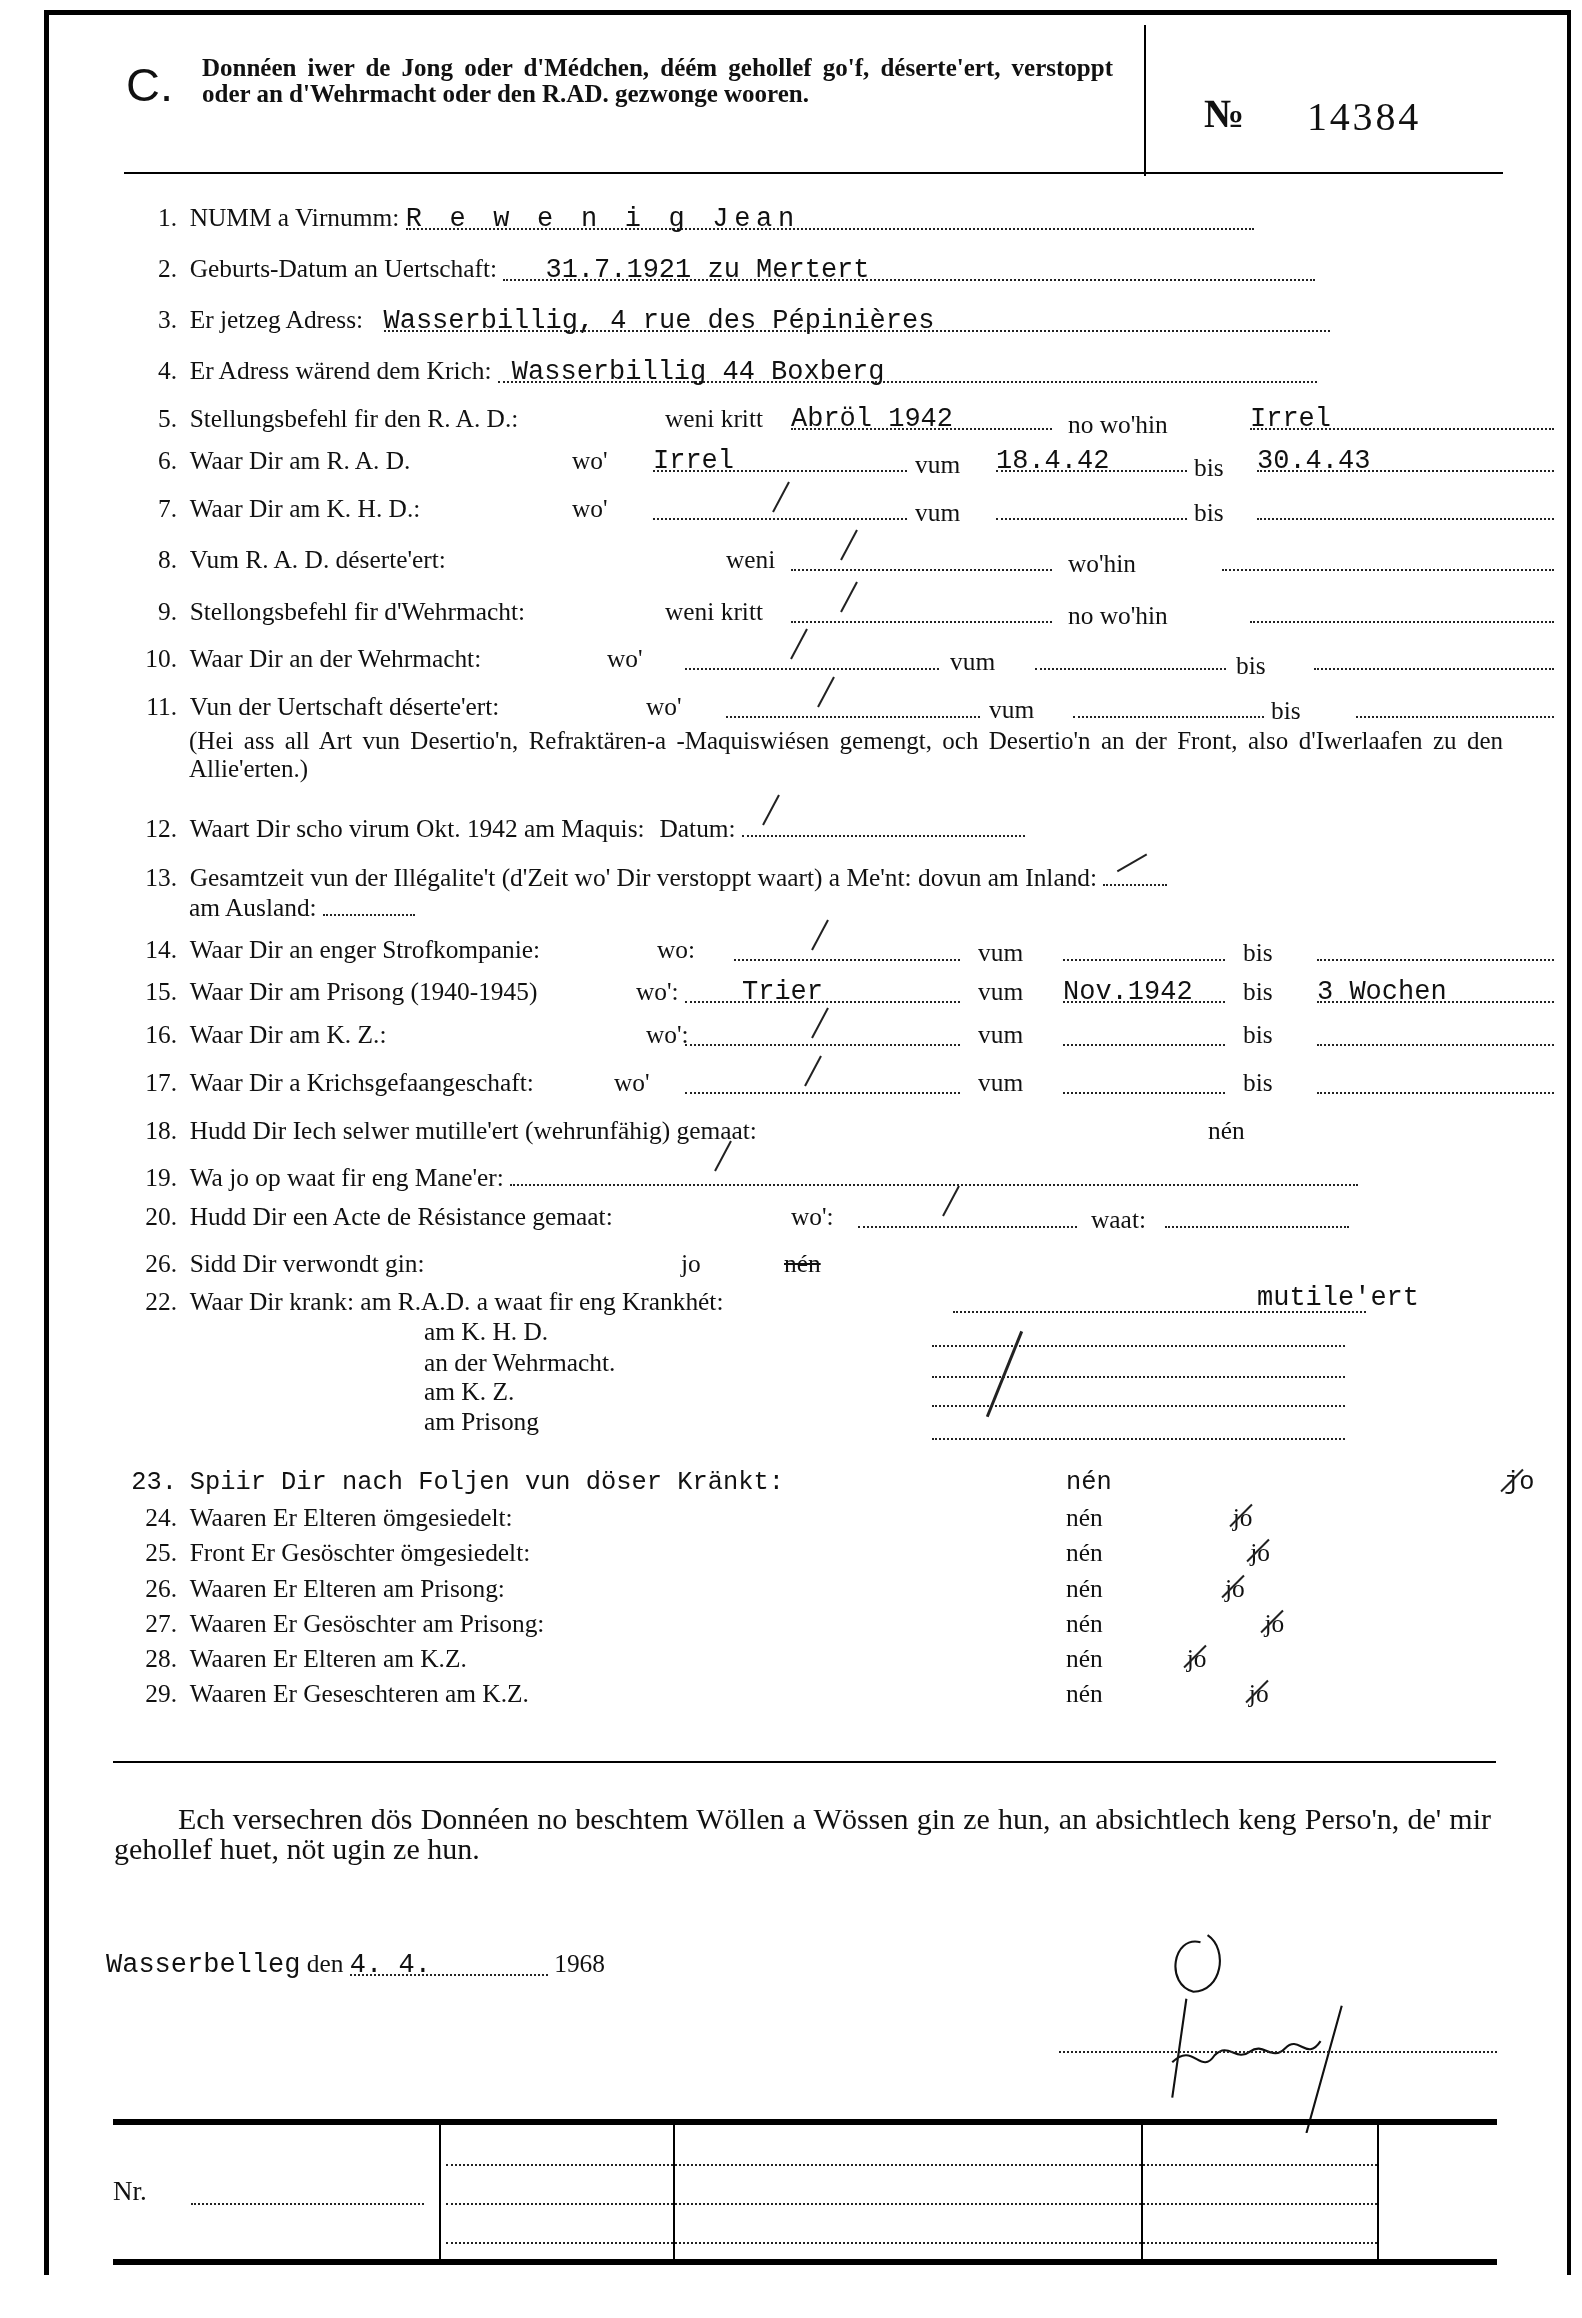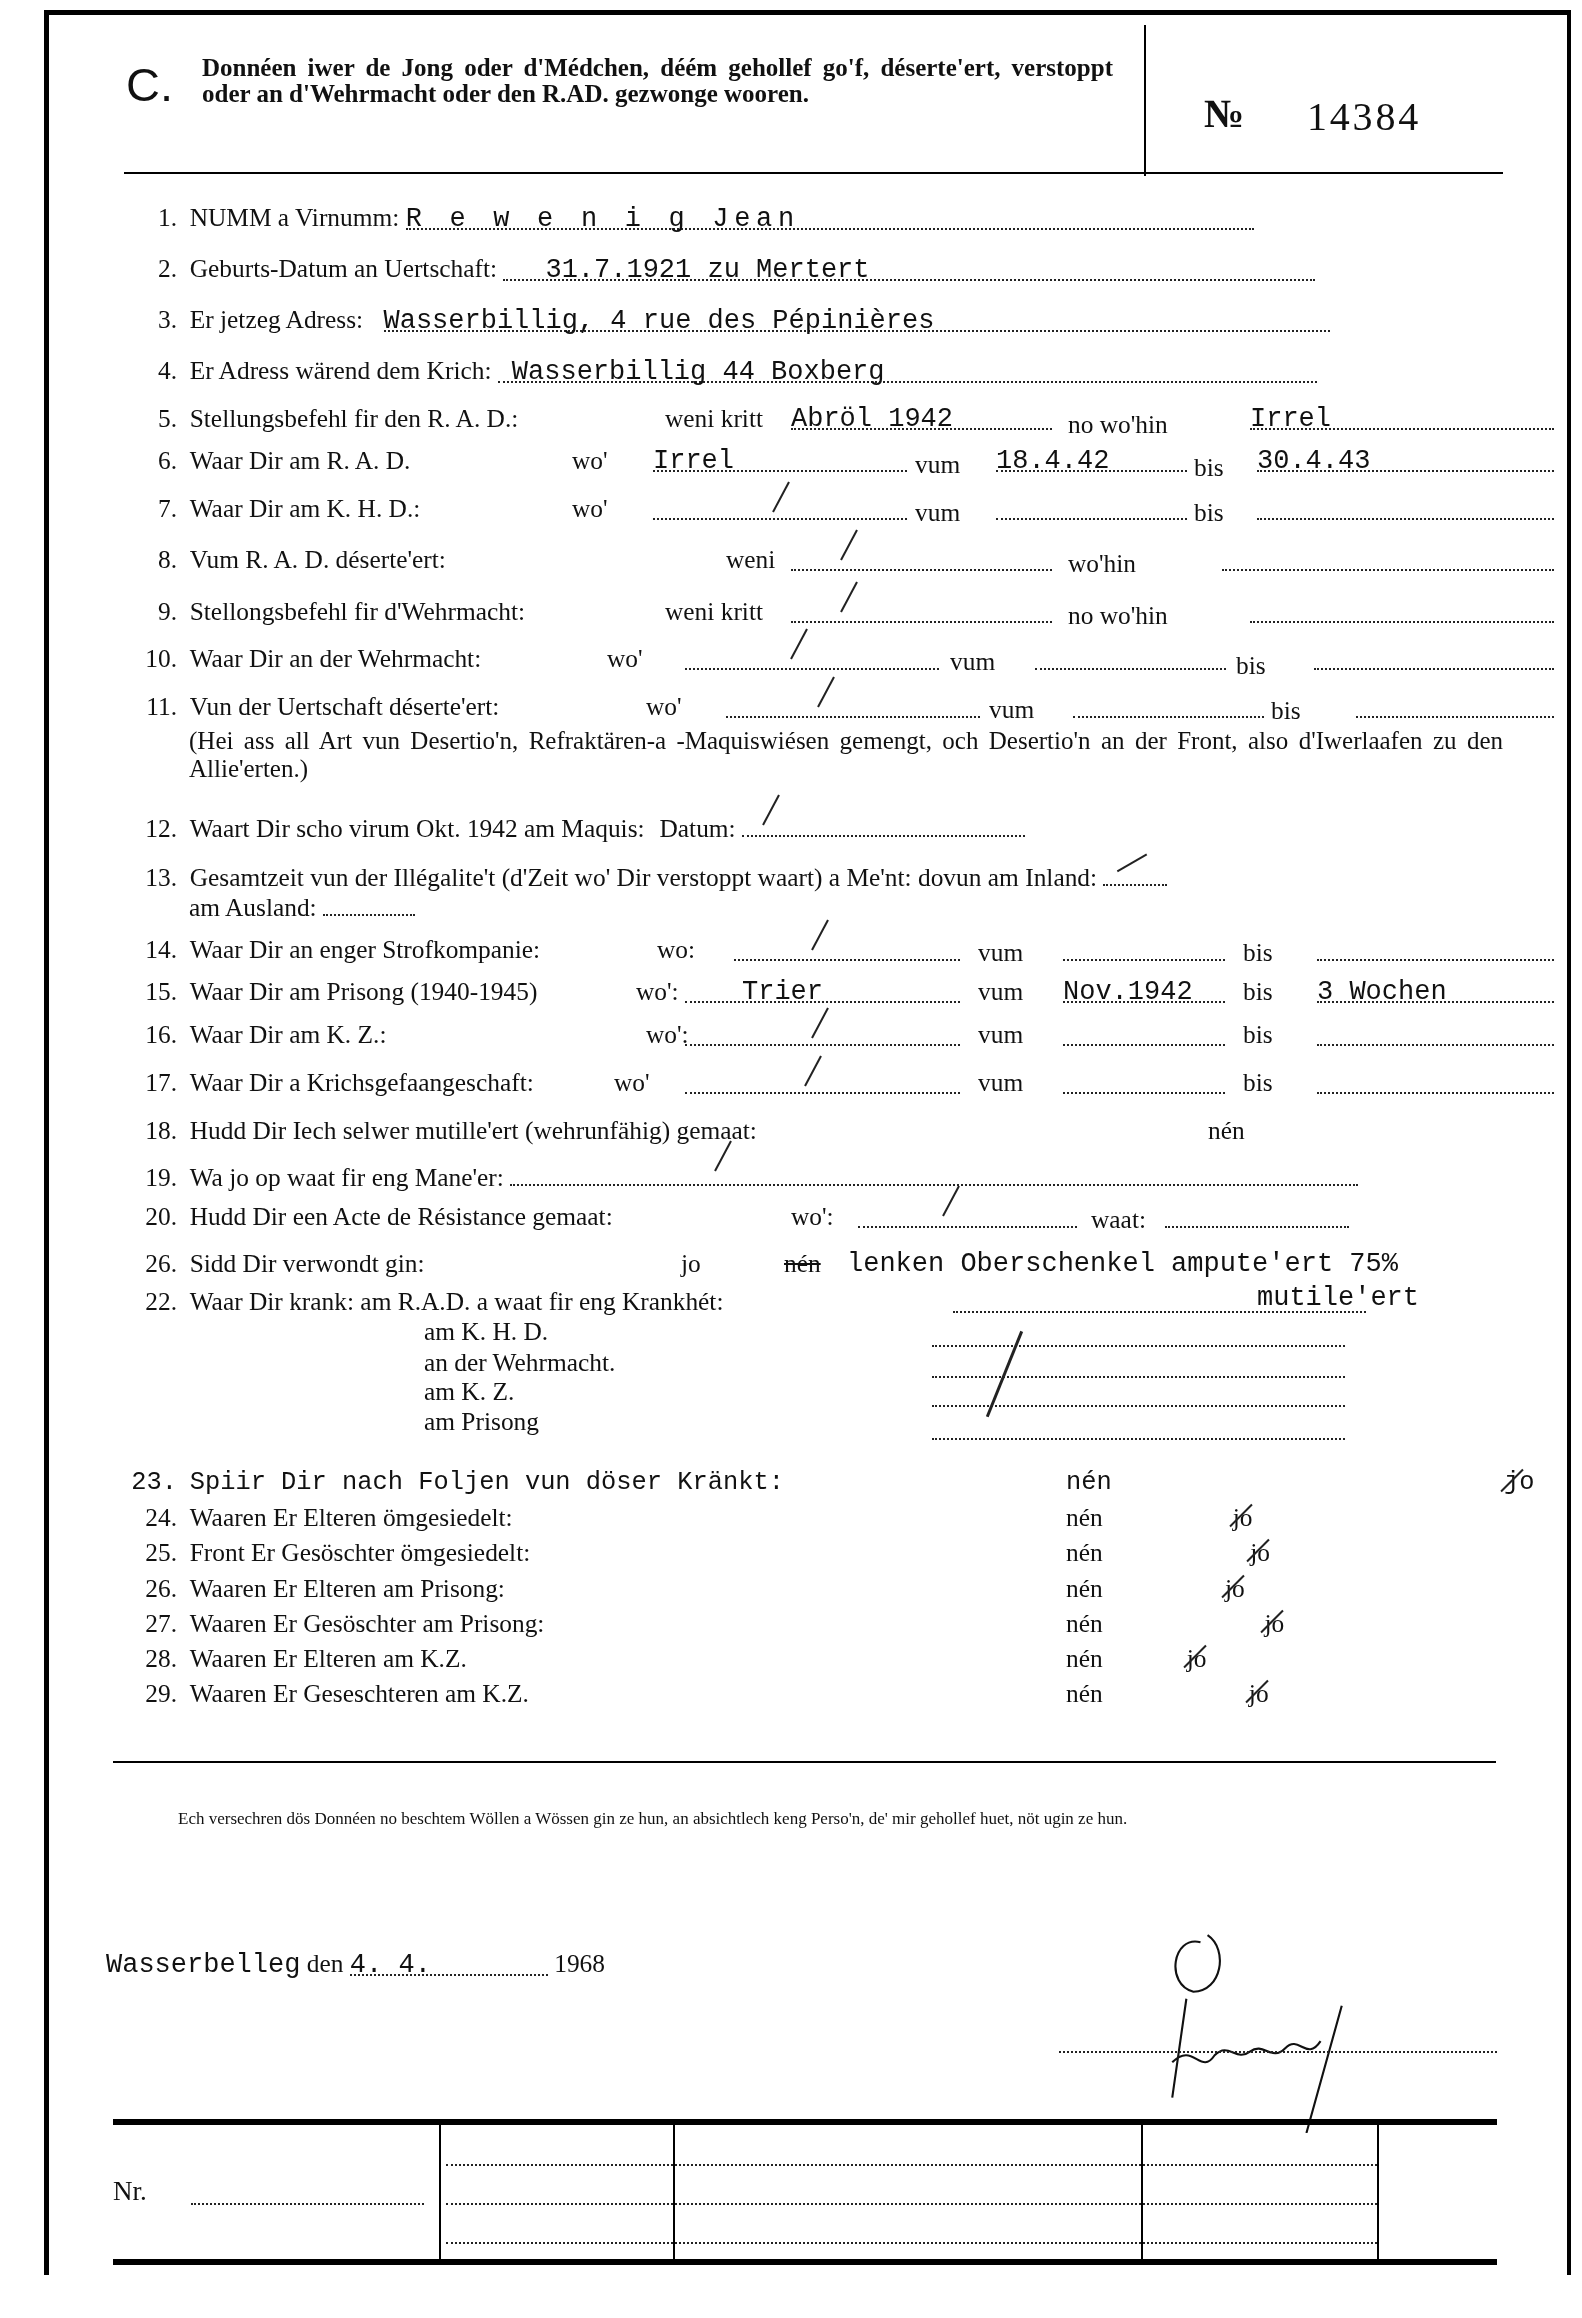--- a/index.html
+++ b/index.html
@@ -18,21 +18,21 @@
   .lbl{display:inline-block;}
   .fill{display:inline-block;border-bottom:2.1px dotted #222;vertical-align:baseline;height:24px;
         font-family:"Liberation Mono","DejaVu Sans Mono",monospace;font-size:27px;position:relative;}
   .typed{font-family:"Liberation Mono","DejaVu Sans Mono",monospace;font-size:27px;}
   .abs{position:absolute;}
   .strike{text-decoration:line-through;}
   .slash{position:absolute;width:2.1px;height:34px;background:#222;transform:rotate(28deg);}
   .tick-jo{position:relative;display:inline-block;}
   .tick-jo::after{content:"";position:absolute;left:7px;top:-2.8px;width:2.1px;height:31px;background:#222;transform:rotate(45deg);}
   .divider{position:absolute;left:113px;top:1761px;width:1383px;height:2.1px;background:#000;}
-  .decl{position:absolute;left:114px;top:1804px;width:1377px;font-size:17px;line-height:30px;text-indent:64px;text-align:justify;}
+  .decl{position:absolute;left:114px;top:1804px;width:1377px;font-size:30px;line-height:30px;text-indent:64px;text-align:justify;}
   .place{position:absolute;left:106px;top:1949px;font-size:25.4px;}
   .sig-line{position:absolute;left:1059px;top:2051px;width:438px;border-bottom:2.1px dotted #222;}
   .sig{position:absolute;left:1144px;top:1921px;width:226px;height:212px;}
   .bottom-table{position:absolute;left:113px;top:2119px;width:1384px;height:134px;border-top:6.4px solid #000;border-bottom:6.4px solid #000;text-align:right;}
   .bt-col{position:absolute;top:0;bottom:0;width:2.1px;background:#000;}
   .bt-dots{position:absolute;border-bottom:2.1px dotted #222;}
   .nr-label{position:absolute;left:0;top:51px;font-size:27px;}
 </style>
 </head>
 <body>
@@ -220,21 +220,20 @@
       <span class="slash" style="left:92px;top:-18.4px"></span>
     </span>
   <span class="abs" style="left:971px;top:2.8px">waat:</span>
   <span class="fill abs" style="left:1045px;top:0;width:184px"></span>
 </div>
 
 <div class="row" style="top:1249px">
   <span class="num">26.</span><span class="lbl">Sidd Dir verwondt gin:</span>
   <span class="abs" style="left:561px;top:0">jo</span>
   <span class="abs strike" style="left:664px;top:0">nén</span>
-  <span class="abs typed" style="left:727px;top:0">lenken Oberschenkel ampute'ert 75%</span>
 </div>
 <div class="abs typed" style="left:1257px;top:1283px">mutile'ert</div>
 
 <div class="row" style="top:1287px">
   <span class="num">22.</span><span class="lbl">Waar Dir krank: am R.A.D. a waat fir eng Krankhét:</span>
   <span class="fill abs" style="left:833px;top:0;width:413px"></span>
 </div>
 <div class="row" style="top:1317px;left:424px"><span>am K. H. D.</span></div>
 <div class="fill abs" style="left:932px;top:1321px;width:413px"></div>
 <div class="row" style="top:1348px;left:424px"><span>an der Wehrmacht.</span></div>

